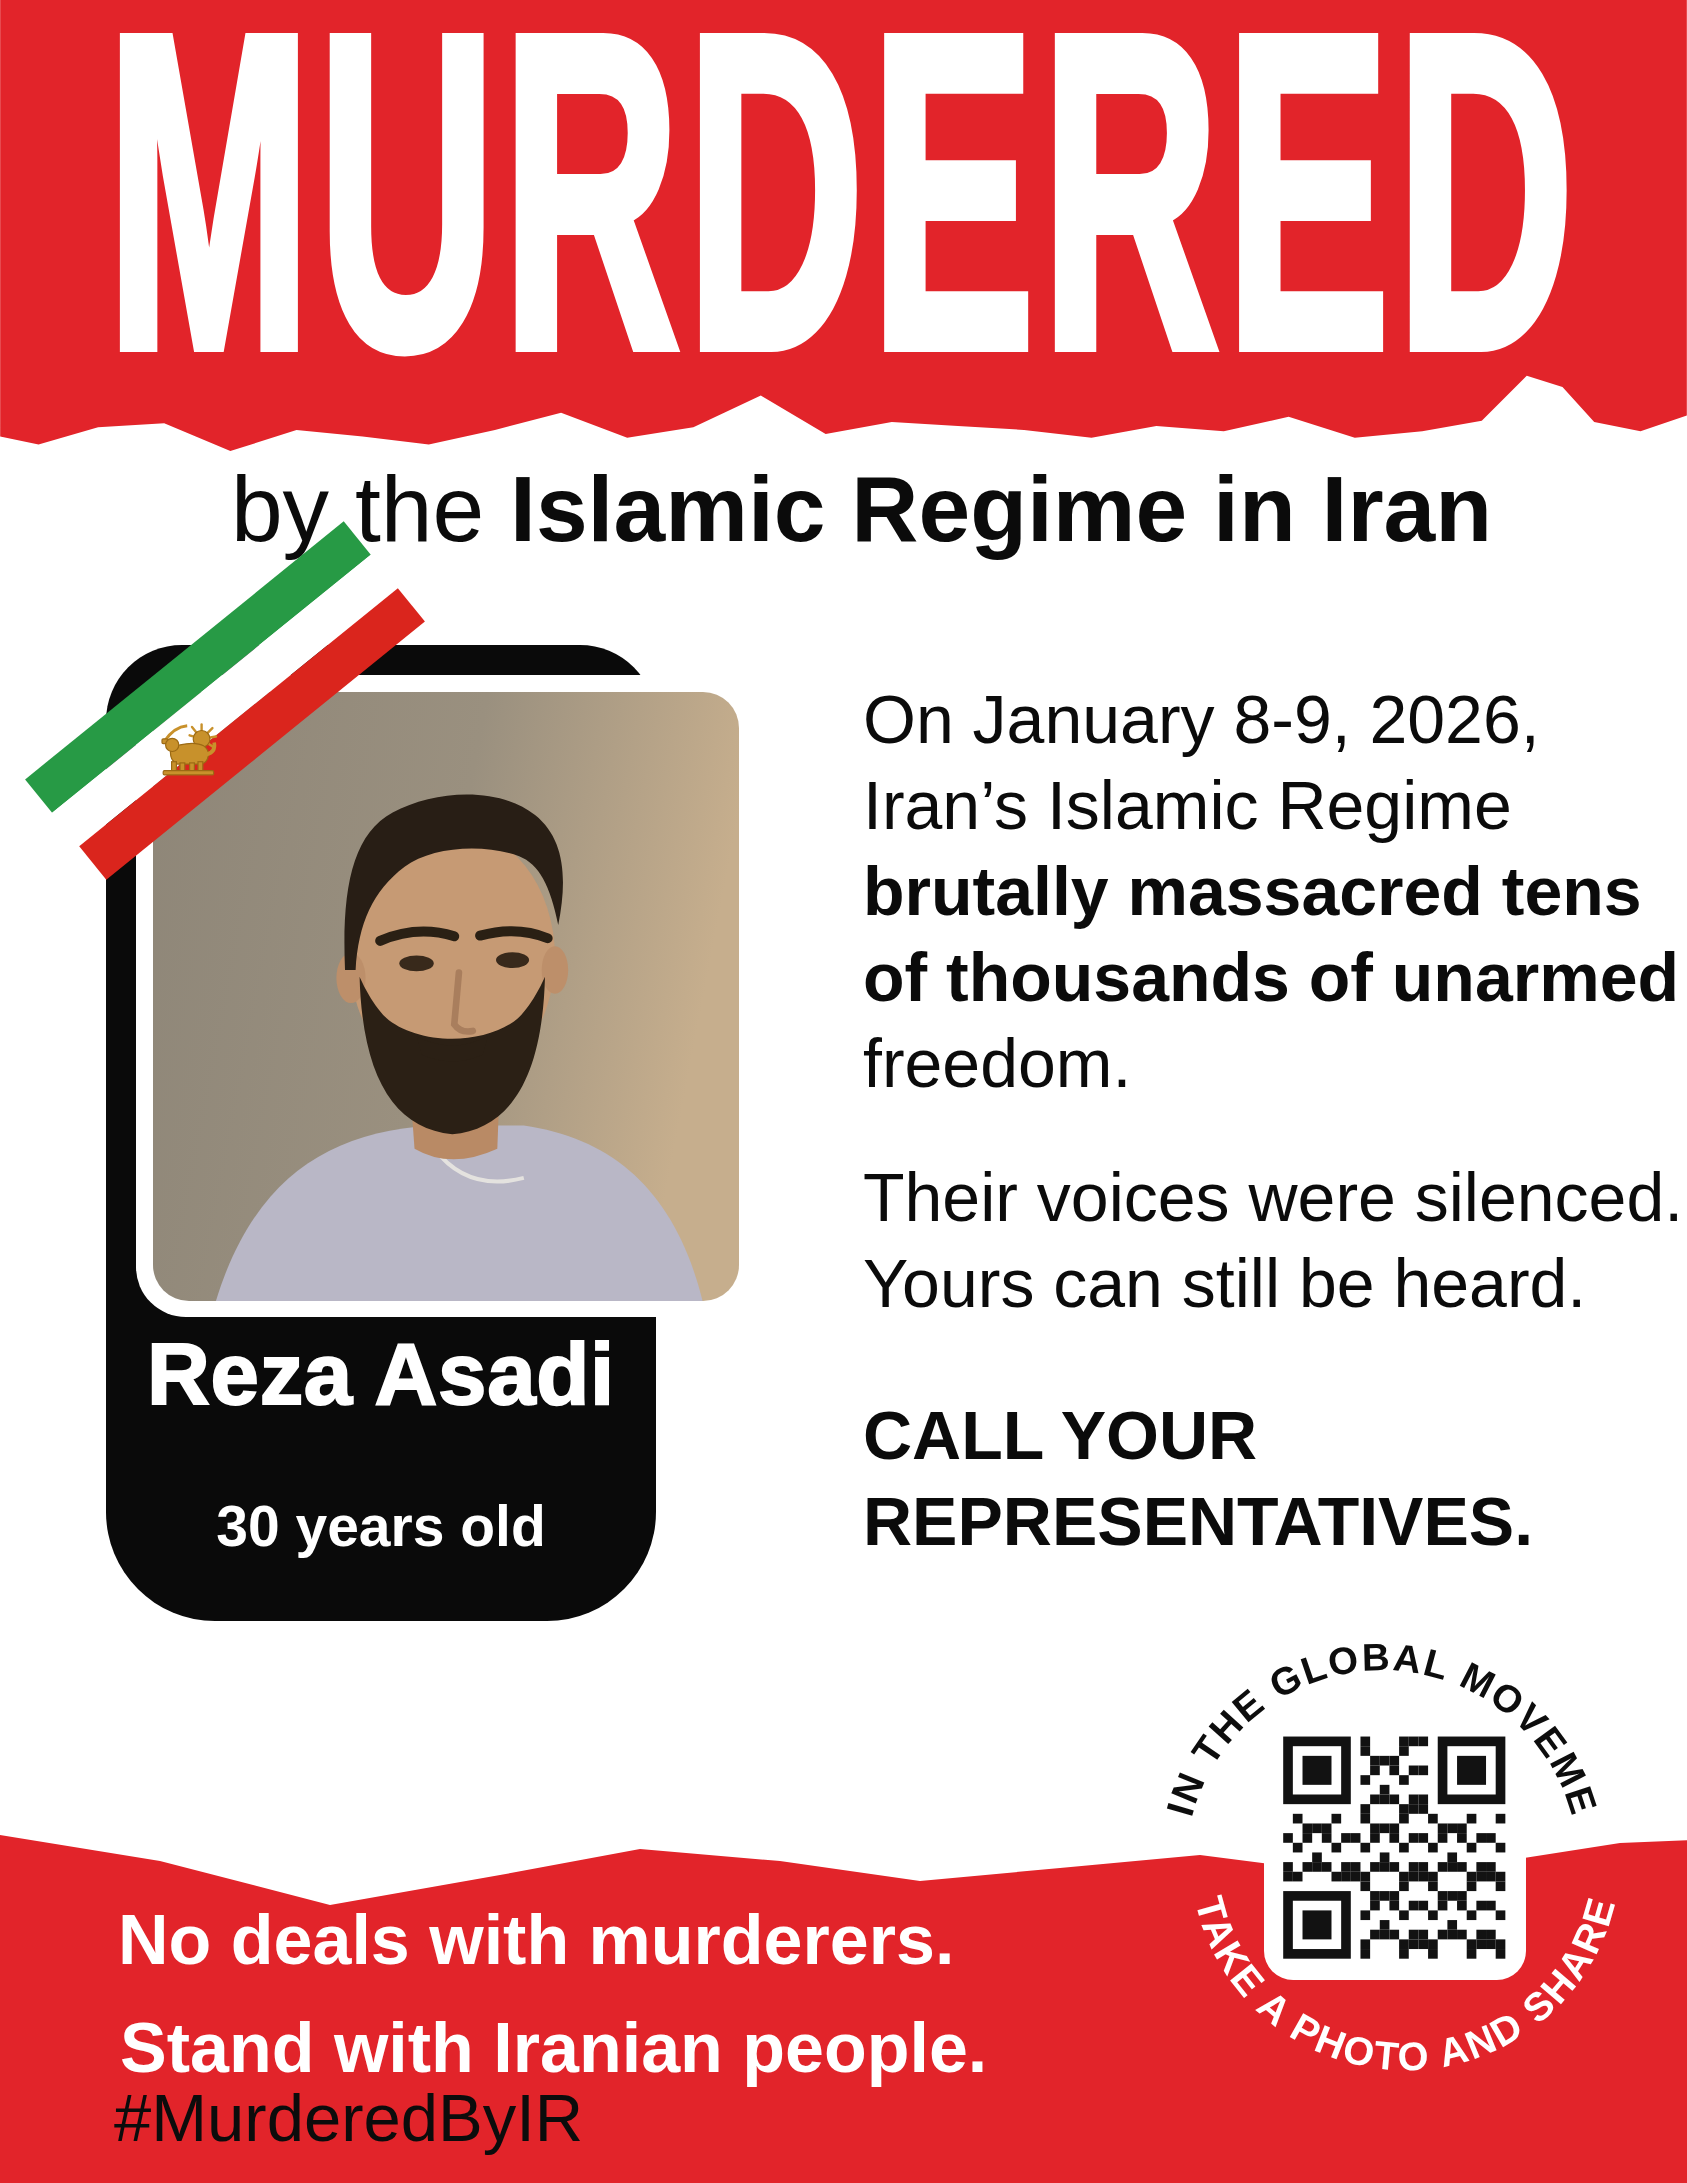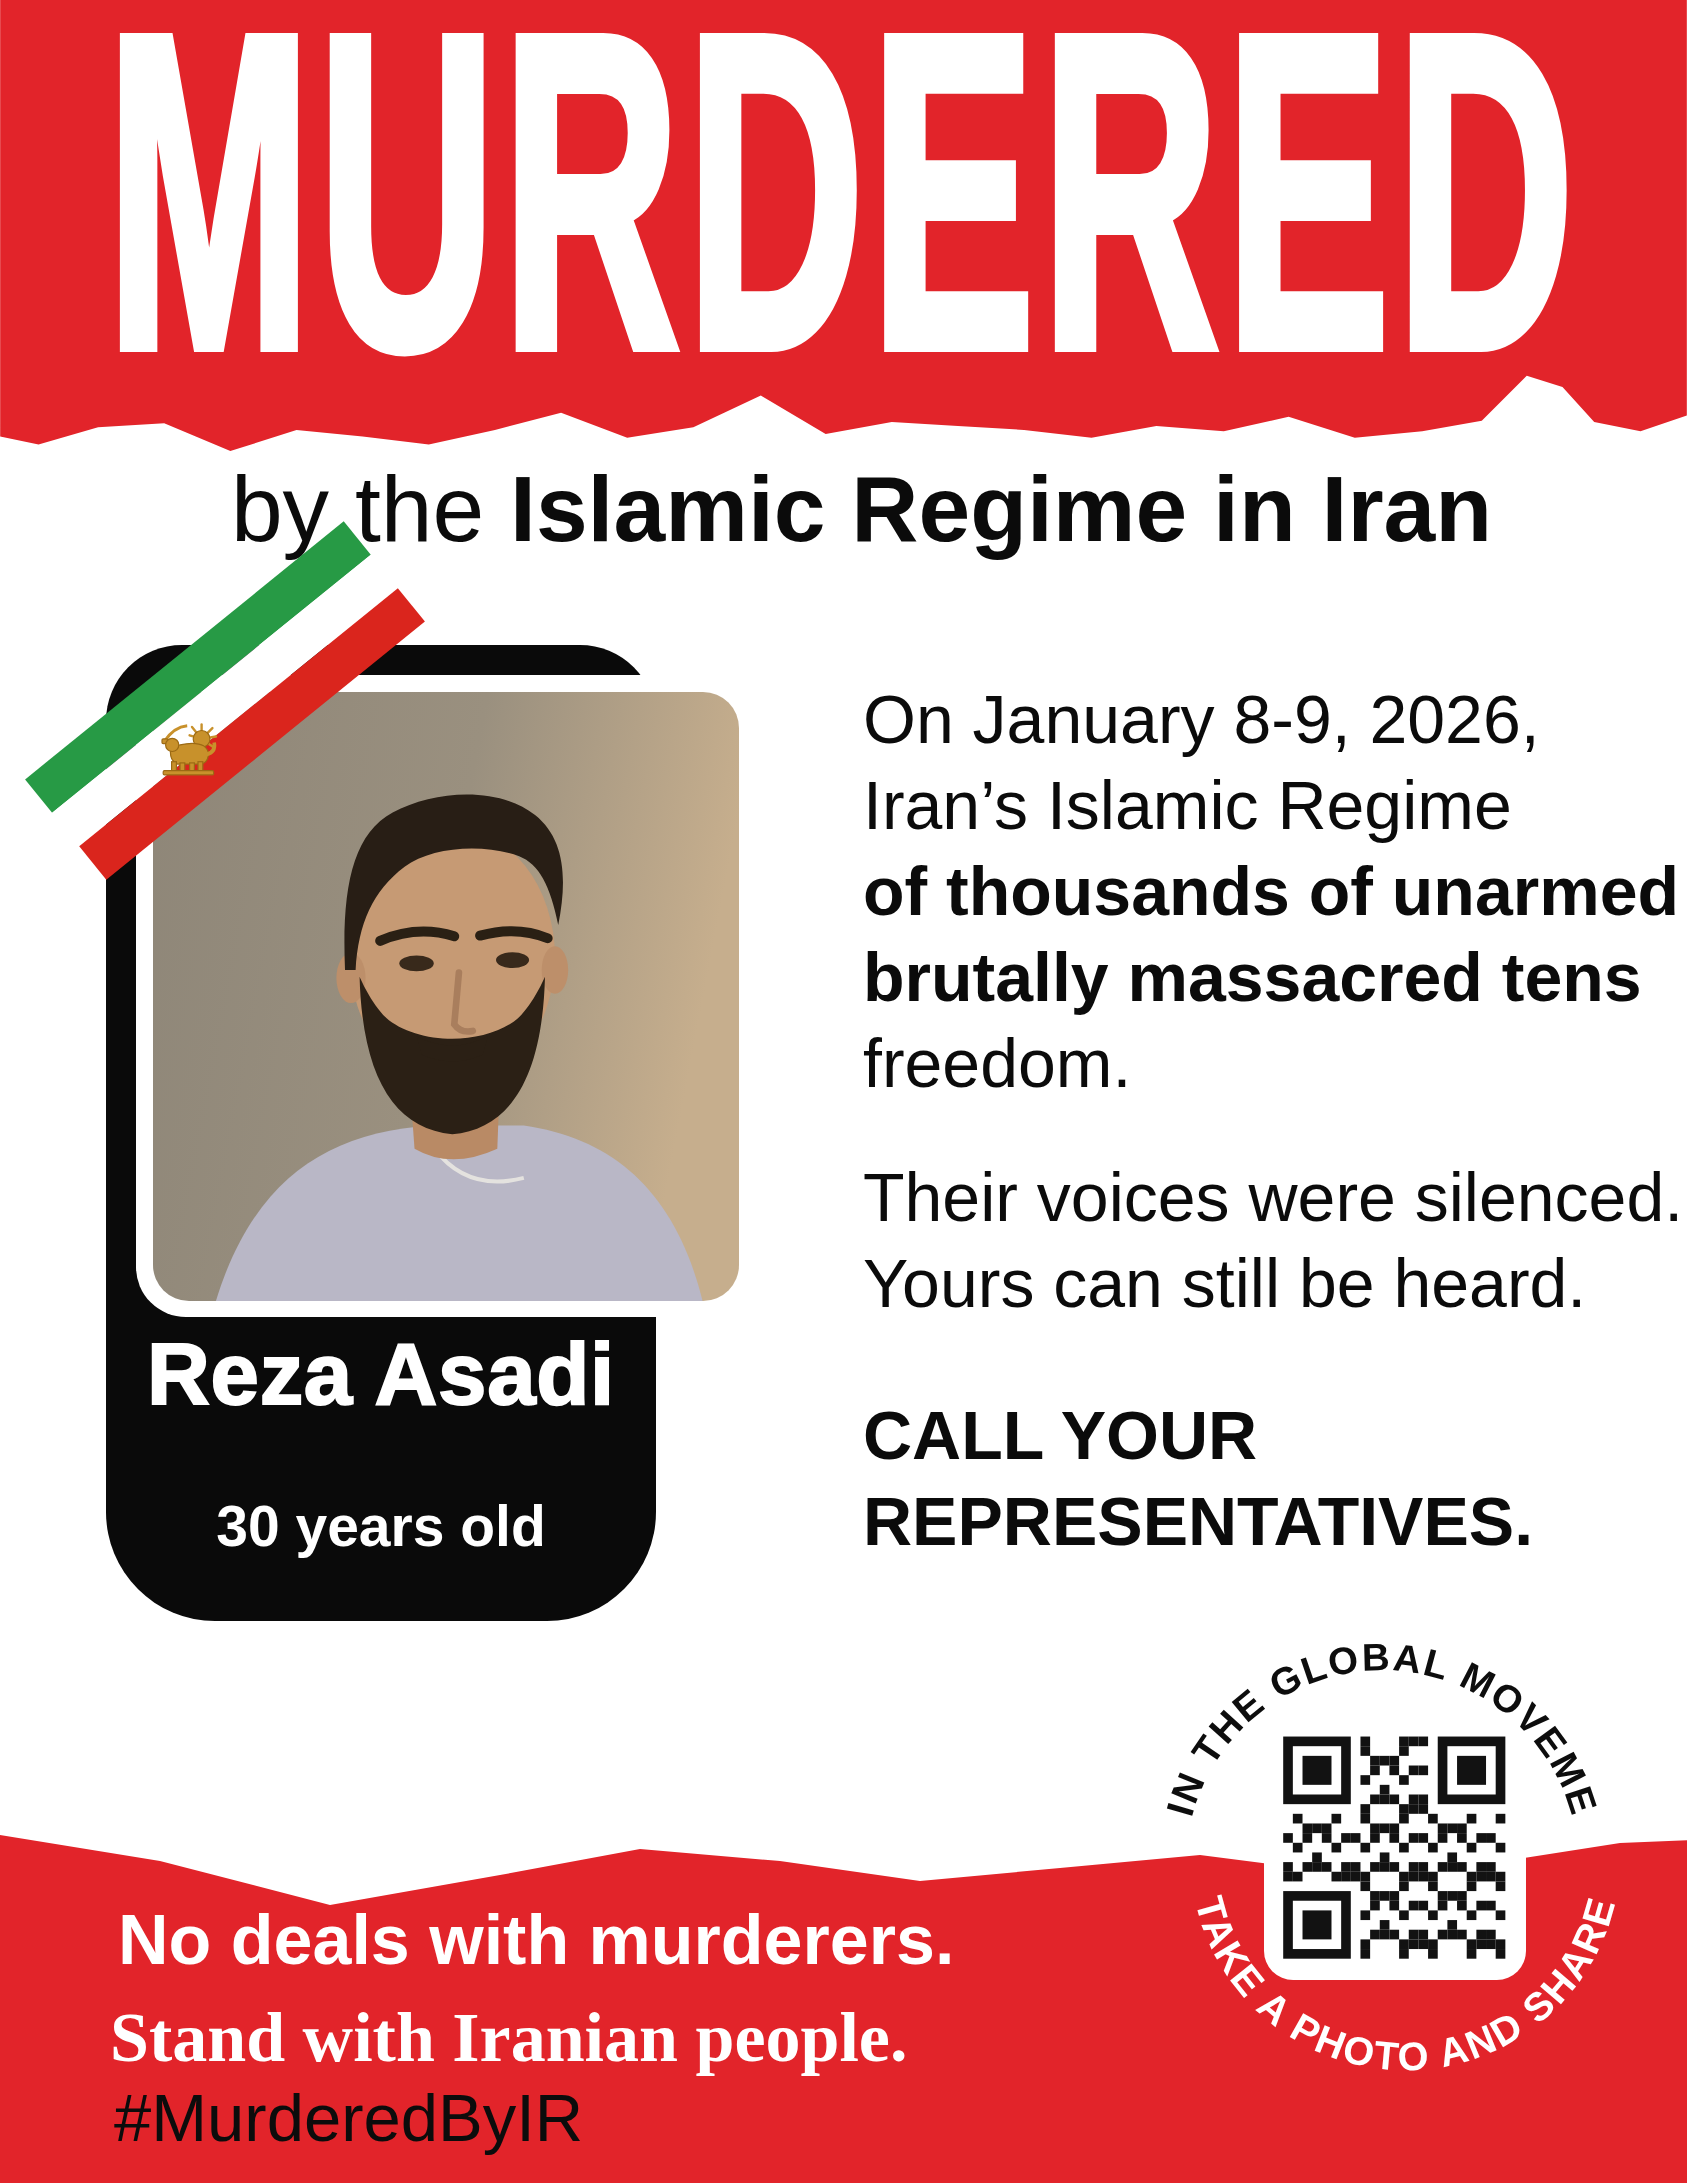--- a/index.html
+++ b/index.html
@@ -50,22 +50,22 @@
 
   
   .qr-box{position:absolute;left:1264px;top:1720px;}
   .arc-svg{position:absolute;left:1131px;top:1601px;}
   .arc-top-text{font-family:"Liberation Sans",sans-serif;font-size:58px;font-weight:700;fill:#0d0d0d;letter-spacing:3px;}
   .arc-bottom-text{font-family:"Liberation Sans",sans-serif;font-size:60px;font-weight:700;fill:#ffffff;letter-spacing:3px;}
 
   
   .footer-line1{position:absolute;left:106px;top:1893px;margin:12px;color:#ffffff;
                 font-size:70px;font-weight:700;line-height:1;white-space:nowrap;}
-  .footer-line2{position:absolute;left:106px;top:1999px;margin:4px;color:#ffffff;
-                font-size:70px;font-weight:700;line-height:1;white-space:nowrap;font-family:Liberation Serif, serif;}
+  .footer-line2{position:absolute;left:106px;top:1999px;margin:14px;color:#ffffff;
+                font-size:70px;font-weight:700;line-height:1;white-space:nowrap;}
   .hashtag{position:absolute;left:106px;top:2076px;margin:8px;color:#0c0c0c;
            font-size:67px;font-weight:400;line-height:1;white-space:nowrap;}
 </style>
 </head>
 <body>
 
 <div class="poster">
 
   <svg class="banner-top" width="1687" height="463" viewBox="0 0 2550 700">
     <path fill="#e2242a" d="M0,0 H2550 V628 L2480,652 L2410,638 L2362,585 L2308,568 L2240,636 L2150,652
@@ -139,22 +139,22 @@
       <path d="M84,56 q16,-4 13,-20" fill="none" stroke="#c8912b" stroke-width="6"></path>
       <circle cx="27" cy="40" r="11"></circle>
       <rect x="12" y="83" width="84" height="7" rx="2"></rect>
     </g>
   </svg>
 
   <div class="right-col">
     <div class="para1">
         <div class="line"><span>On January 8-9, 2026,</span></div>
         <div class="line"><span>Iran’s Islamic Regime</span></div>
+        <div class="line"><b>brutally massacred tens</b></div>
         <div class="line"><b>of thousands of unarmed</b></div>
-        <div class="line"><b>brutally massacred tens</b></div>
         <div class="line"><span>freedom.</span></div>
       </div>
     <div class="para2">
         <div class="line"><span>Their voices were silenced.</span></div>
         <div class="line"><span>Yours can still be heard.</span></div>
       </div>
     <div class="cta">
         <div class="line"><b>CALL YOUR</b></div>
         <div class="line"><b>REPRESENTATIVES.</b></div>
       </div>

